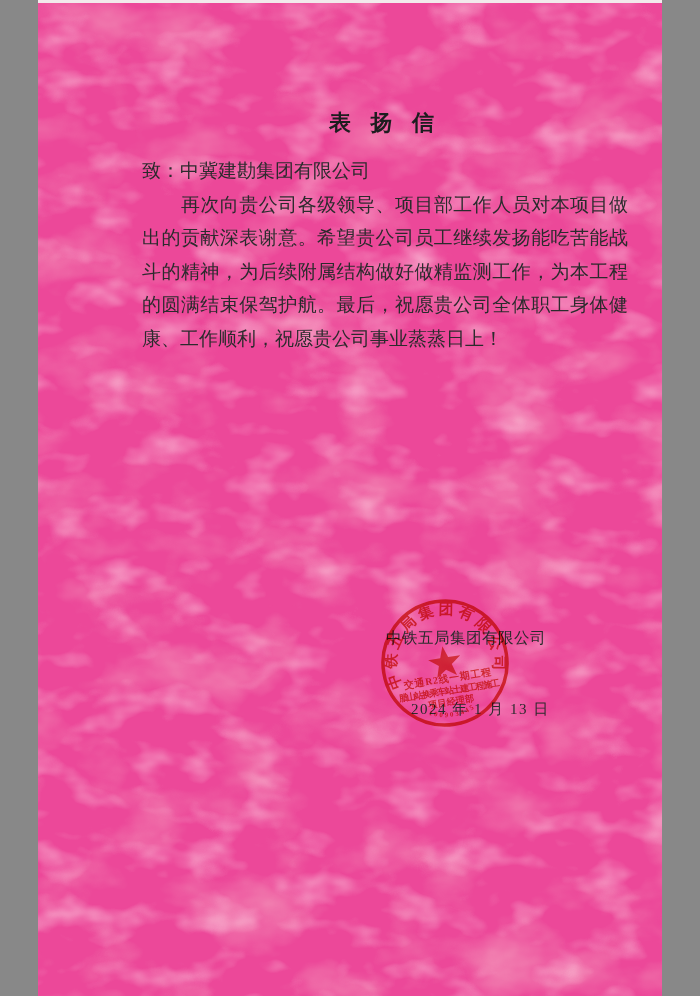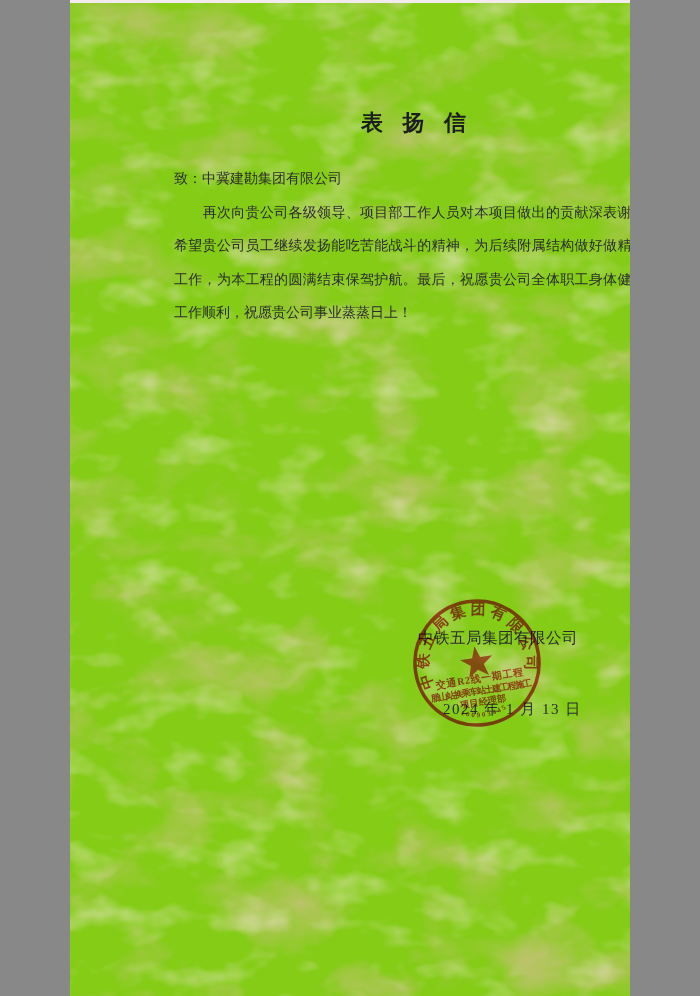--- a/index.html
+++ b/index.html
@@ -1,40 +1,41 @@
 <!DOCTYPE html>
 <html><head>
 <meta charset="utf-8">
 <style>
   html, body { margin: 0; padding: 0; background: #888; }
   .page {
     position: relative;
-    width: 560px; height: 996px;
+    width: 624px; height: 996px;
     margin: 0 auto;
-    background: #84cc16;
+    background: #ec4899;
     overflow: hidden;
     font-family: "Liberation Serif", "DejaVu Serif", serif;
     color: #2b2b2d;
   }
   .texture { position: absolute; left: 0; top: 0; z-index: 0; }
   .top-edge {
     position: absolute; top: 0; left: 0; right: 0; height: 3px;
     background: #f2eaec; z-index: 1;
   }
   .title {
     position: absolute; top: 108px; left: 104px; width: 486px;
     margin: 0; text-align: center;
     font-size: 22px; font-weight: bold; letter-spacing: 7px;
     color: #1d1d1f; z-index: 1;
   }
   .body-text {
-    position: absolute; top: 162px; left: 104px; width: 486px;
-    font-size: 14px; line-height: 33.5px;
+    position: absolute; top: 156px; left: 104px; width: 486px;
+    font-size: 19px; line-height: 33.5px;
     text-align: justify; text-justify: inter-character;
     z-index: 1;
+    font-family: Liberation Mono, monospace;
   }
   .body-text p { margin: 0; text-indent: 2.05em; }
   .body-text p.salutation { text-indent: 0; }
   .sig-company  { position: absolute; left: 348px; top: 628px; font-size: 15.5px; letter-spacing: .5px; z-index: 1; }
   .sig-dept     { position: absolute; right: 110px; top: 662px; font-size: 15px; white-space: nowrap; z-index: 1; }
   .sig-date     { position: absolute; left: 373px; top: 700px; font-size: 15px; letter-spacing: 1.5px; z-index: 1; }
   .seal {
     position: absolute; left: 332px; top: 588px;
     width: 150px; height: 150px;
     z-index: 2; mix-blend-mode: multiply; opacity: .88;

